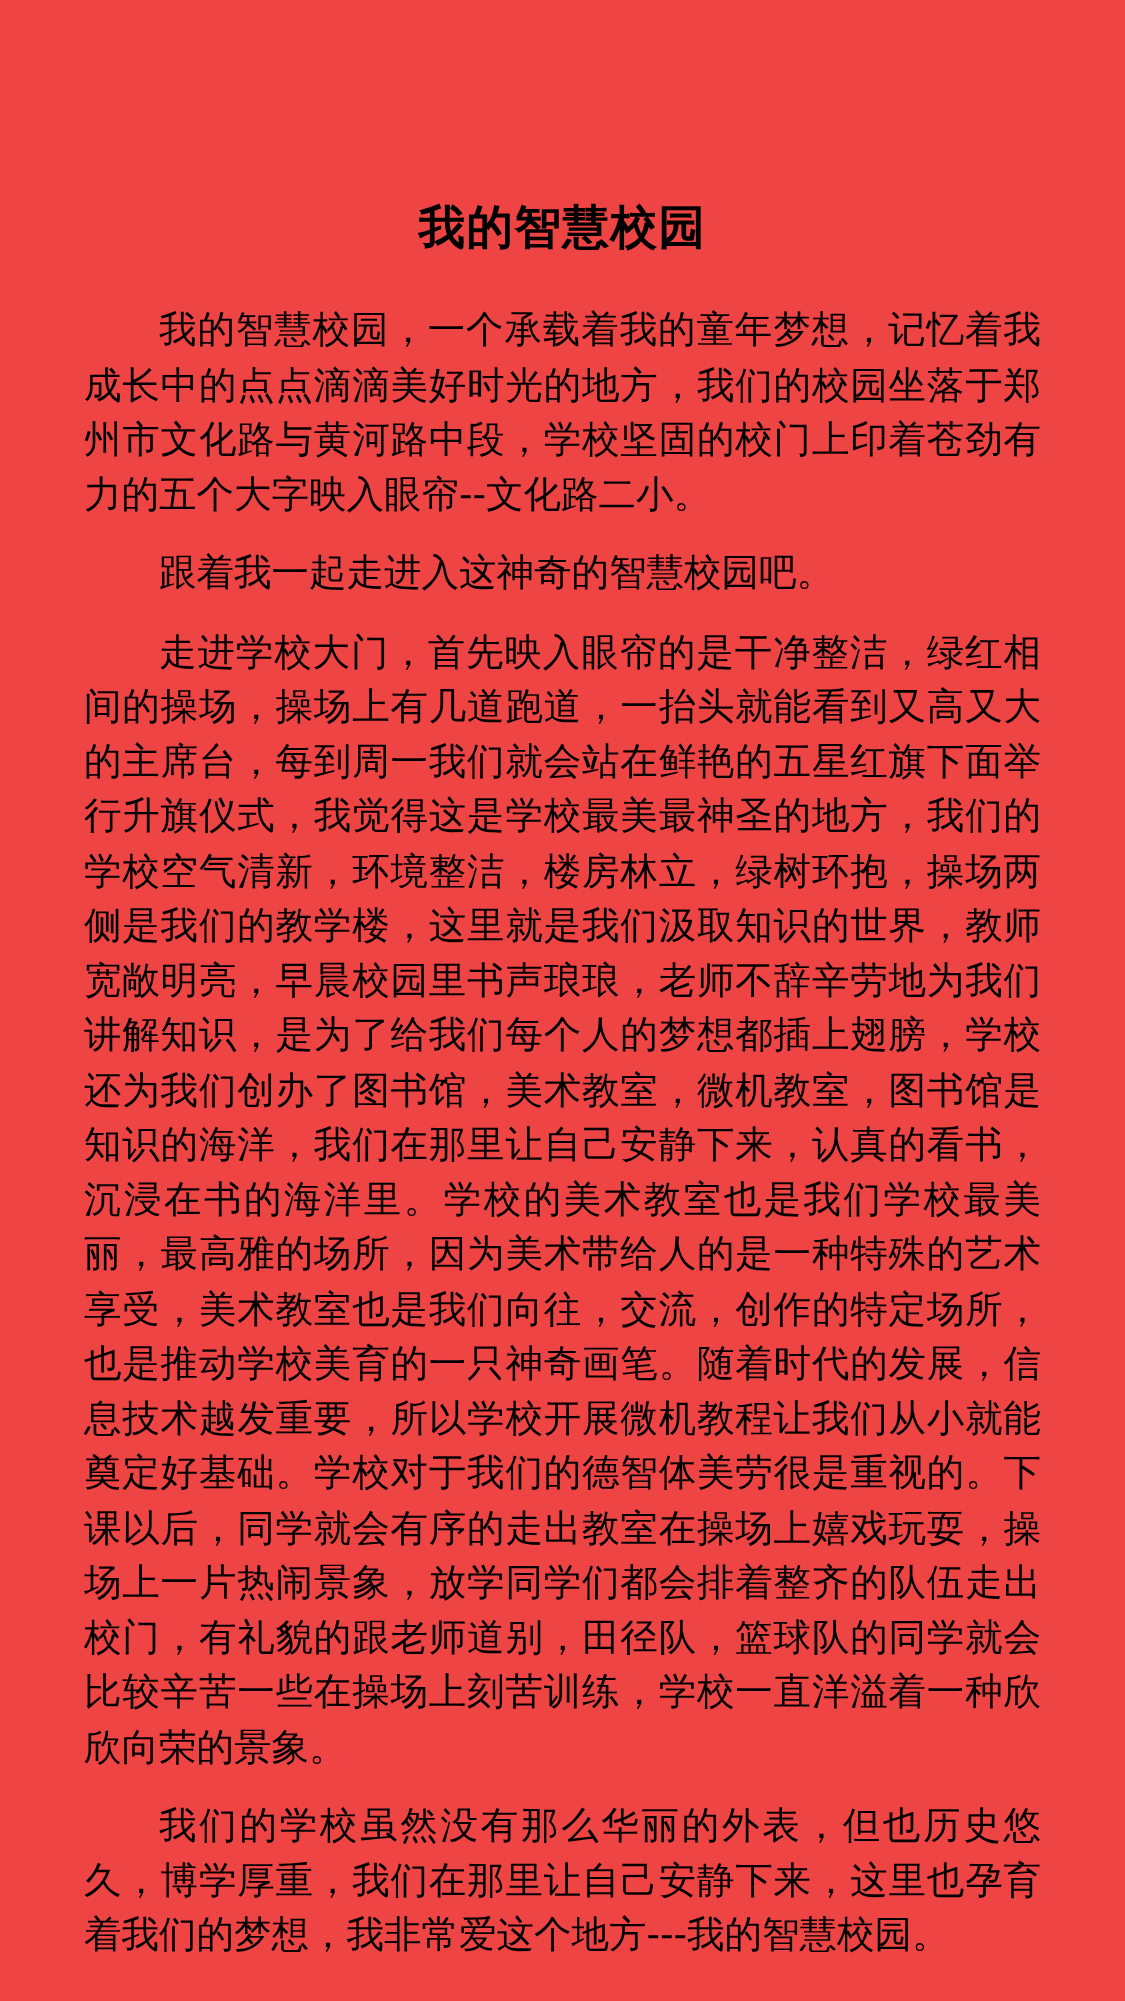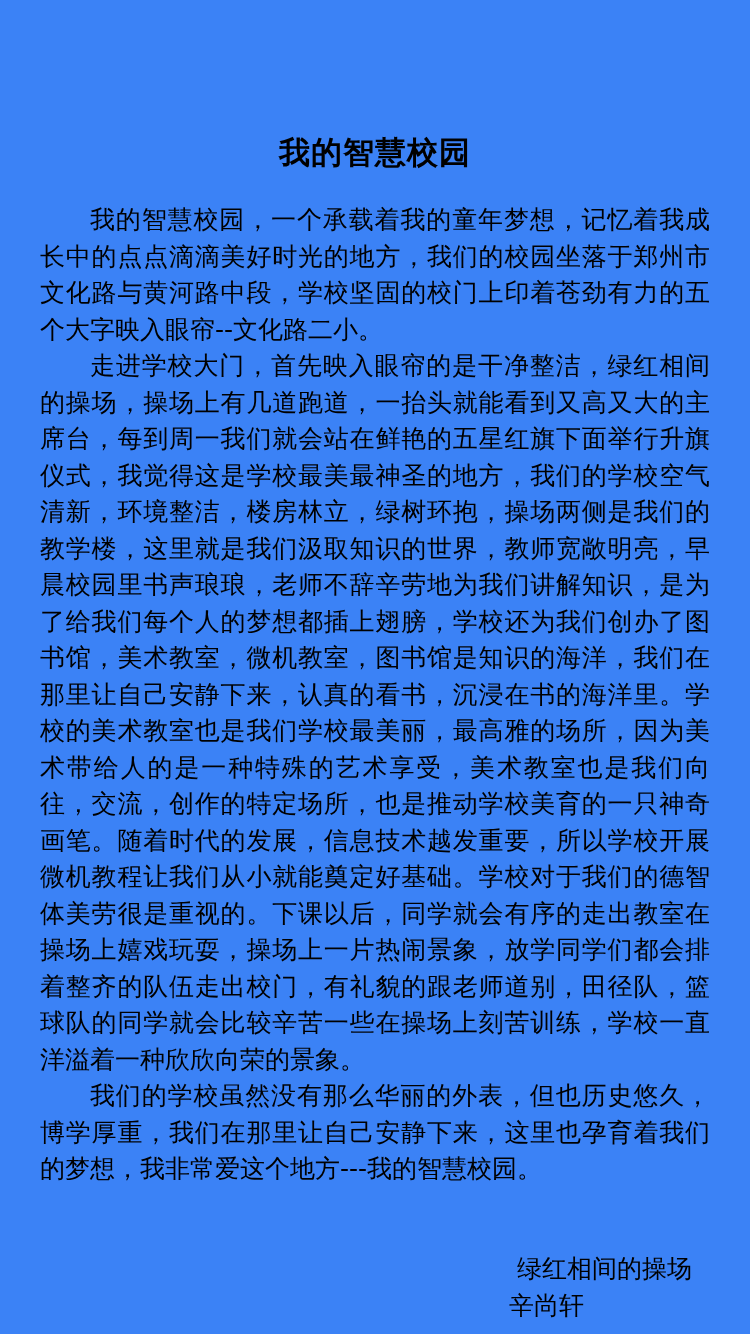--- a/index.html
+++ b/index.html
@@ -13,36 +13,36 @@
     font-family: "DejaVu Sans", "Liberation Sans", sans-serif;
     color: #000000;
     overflow: hidden;
   }
   .page {
     position: relative;
     width: 750px;
     height: 1334px;
     box-sizing: border-box;
     padding: 0 40px;
-    background: #3b82f6;
+    background: #ef4444;
   }
   .doc-title {
     margin: 0;
     padding-top: 132px;
     text-align: center;
     font-size: 31px;
     font-weight: bold;
     letter-spacing: 1px;
     line-height: 1.3;
   }
   .body-block {
     margin-top: 30px;
   }
   .para {
-    margin: 0;
+    margin: 16px;
     font-size: 25px;
     line-height: 1.46;
     text-align: justify;
     text-justify: inter-ideograph;
     text-indent: 2em;
     letter-spacing: 0px;
     word-break: break-all;
   }
   .para + .para {
     margin-top: 0px;
@@ -63,20 +63,21 @@
 </style>
 </head>
 <body>
 
 <div class="page">
 
   <h1 class="doc-title">我的智慧校园</h1>
 
   <div class="body-block">
     <p class="para">我的智慧校园，一个承载着我的童年梦想，记忆着我成长中的点点滴滴美好时光的地方，我们的校园坐落于郑州市文化路与黄河路中段，学校坚固的校门上印着苍劲有力的五个大字映入眼帘--文化路二小。</p>
+    <p class="para">跟着我一起走进入这神奇的智慧校园吧。</p>
     <p class="para">走进学校大门，首先映入眼帘的是干净整洁，绿红相间的操场，操场上有几道跑道，一抬头就能看到又高又大的主席台，每到周一我们就会站在鲜艳的五星红旗下面举行升旗仪式，我觉得这是学校最美最神圣的地方，我们的学校空气清新，环境整洁，楼房林立，绿树环抱，操场两侧是我们的教学楼，这里就是我们汲取知识的世界，教师宽敞明亮，早晨校园里书声琅琅，老师不辞辛劳地为我们讲解知识，是为了给我们每个人的梦想都插上翅膀，学校还为我们创办了图书馆，美术教室，微机教室，图书馆是知识的海洋，我们在那里让自己安静下来，认真的看书，沉浸在书的海洋里。学校的美术教室也是我们学校最美丽，最高雅的场所，因为美术带给人的是一种特殊的艺术享受，美术教室也是我们向往，交流，创作的特定场所，也是推动学校美育的一只神奇画笔。随着时代的发展，信息技术越发重要，所以学校开展微机教程让我们从小就能奠定好基础。学校对于我们的德智体美劳很是重视的。下课以后，同学就会有序的走出教室在操场上嬉戏玩耍，操场上一片热闹景象，放学同学们都会排着整齐的队伍走出校门，有礼貌的跟老师道别，田径队，篮球队的同学就会比较辛苦一些在操场上刻苦训练，学校一直洋溢着一种欣欣向荣的景象。</p>
     <p class="para">我们的学校虽然没有那么华丽的外表，但也历史悠久，博学厚重，我们在那里让自己安静下来，这里也孕育着我们的梦想，我非常爱这个地方---我的智慧校园。</p>
   </div>
 
   <div class="signature">
     <span class="sig-line class">绿红相间的操场</span>
     <span class="sig-line name">辛尚轩</span>
   </div>
 
 </div>

